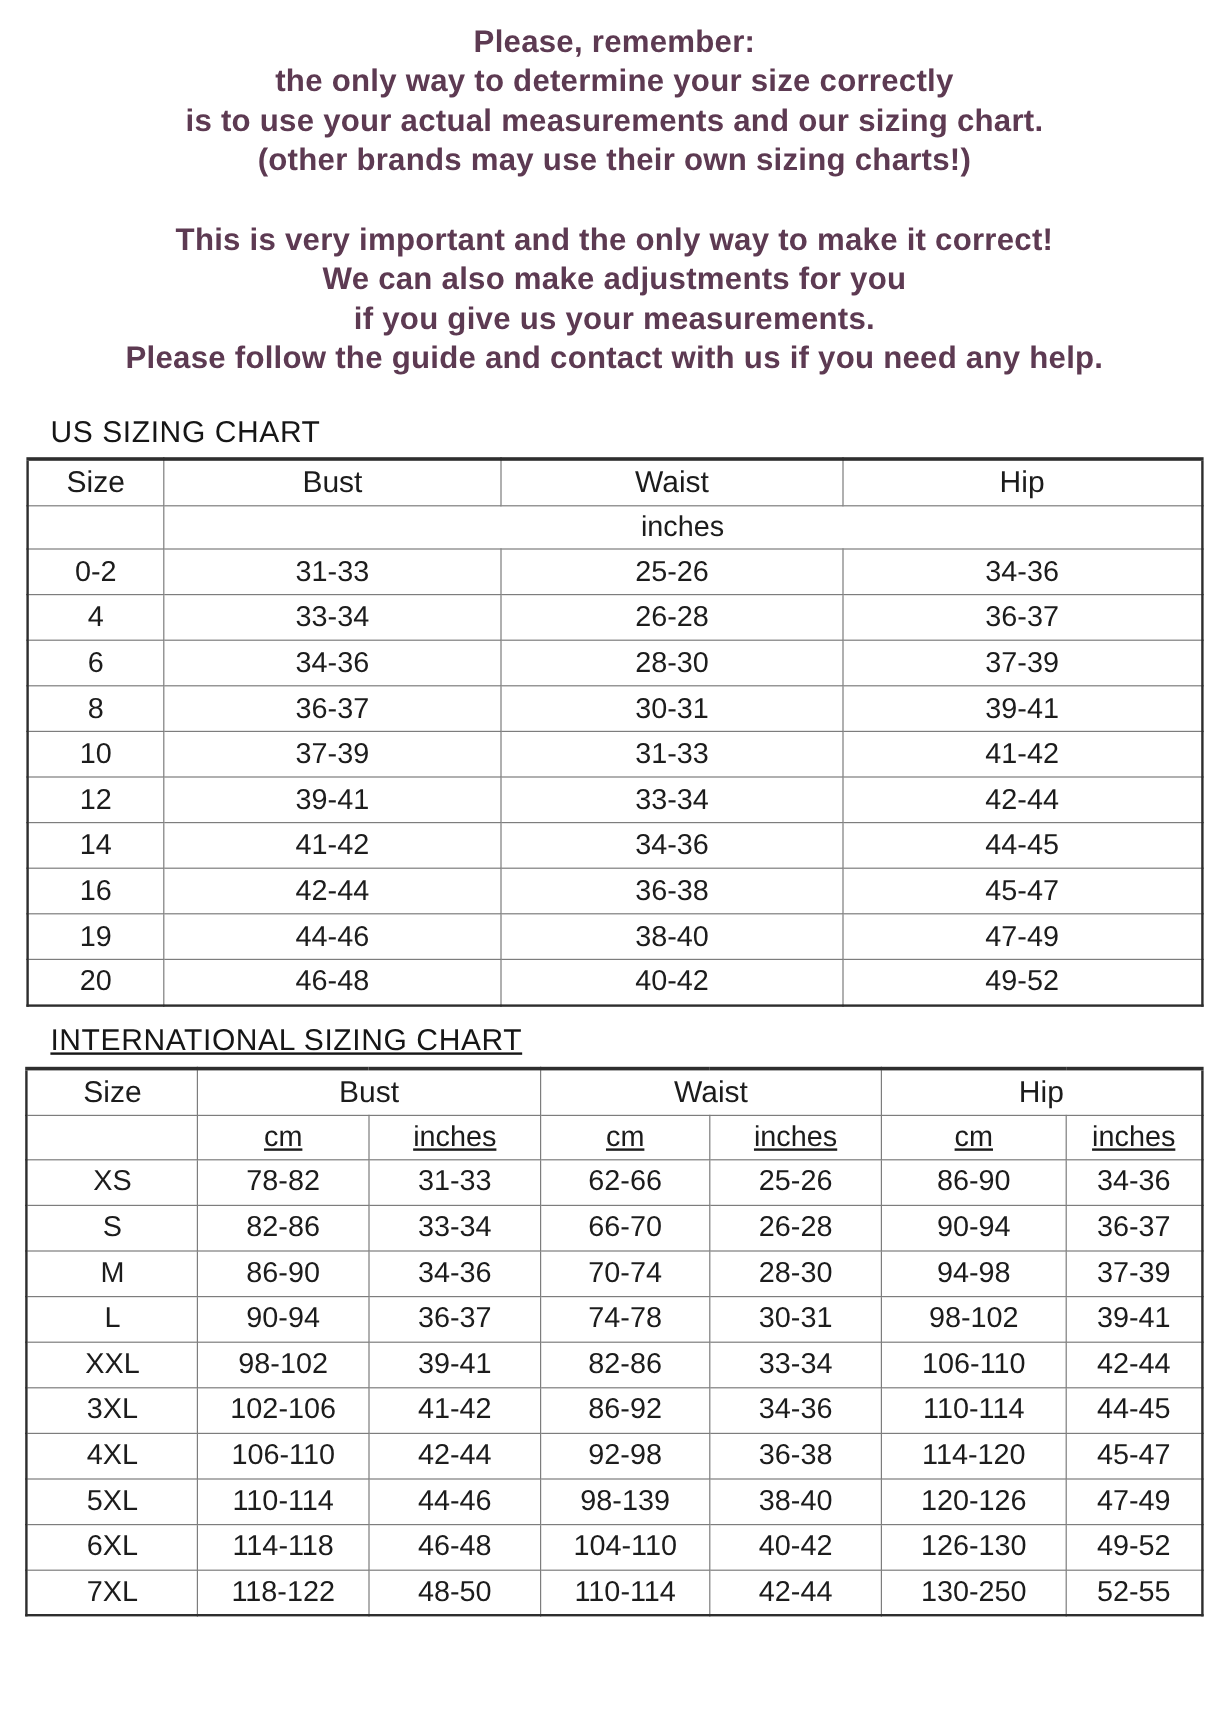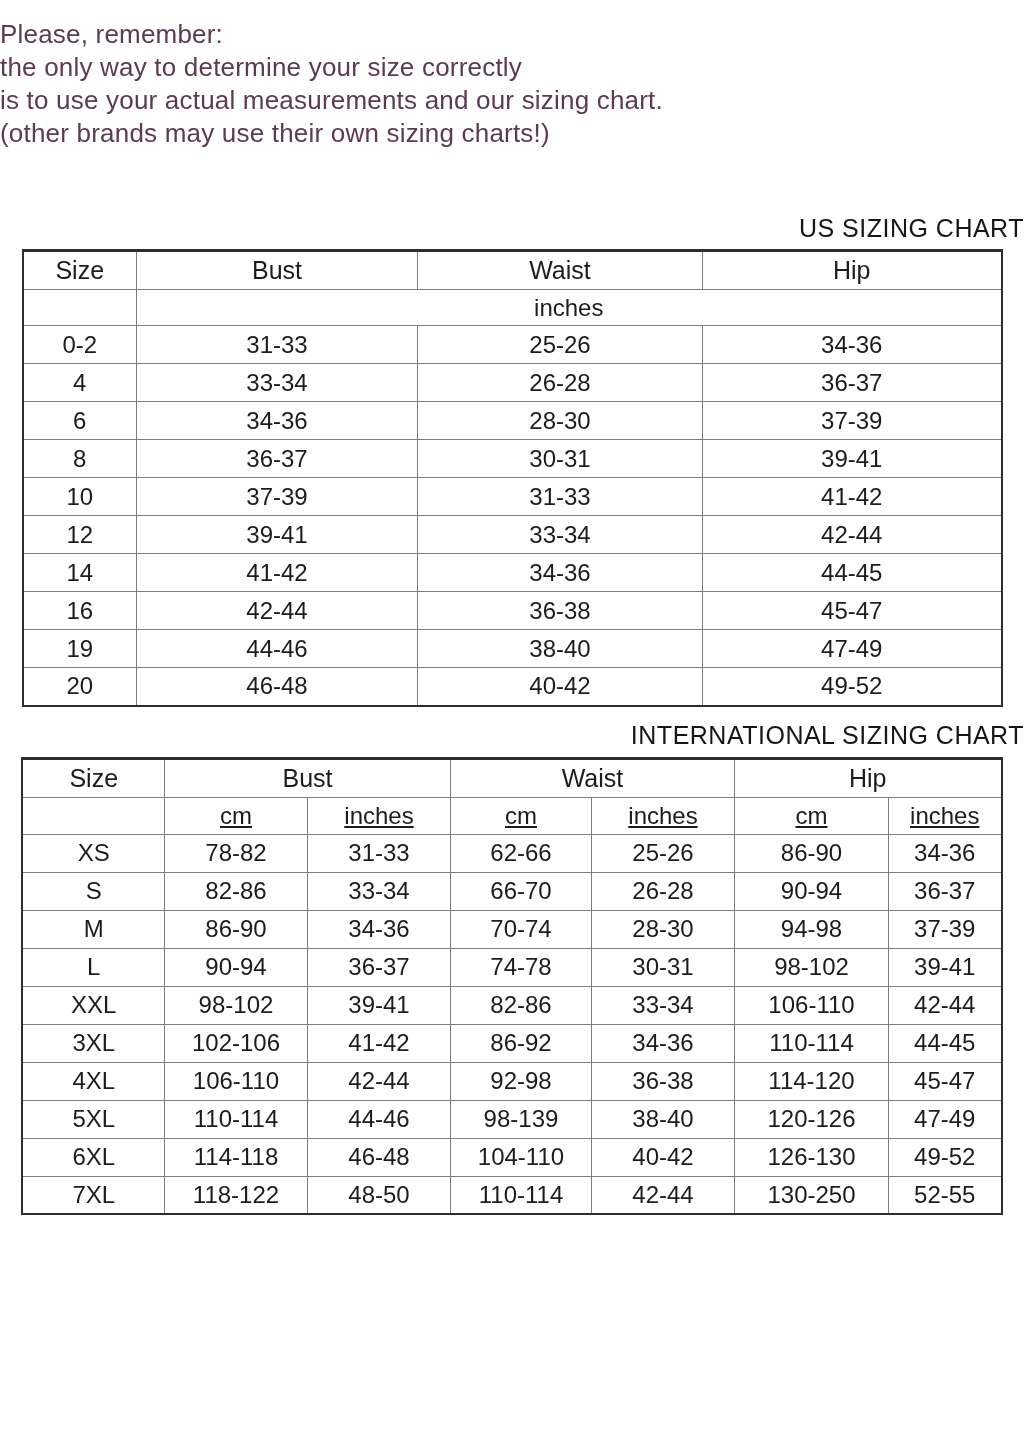--- a/index.html
+++ b/index.html
@@ -19,38 +19,38 @@
     font-family: "Liberation Sans", sans-serif;
     color: var(--table-text);
   }
   .page {
     width: 1024px;
     height: 1432px;
     padding-top: 18px;
     overflow: hidden;
   }
   .intro {
-    text-align: left;
+    text-align: center;
     color: var(--intro-color);
     font-size: 26px;
-    font-weight: 400;
+    font-weight: 700;
     line-height: 33px;
     letter-spacing: 0.2px;
   }
   .intro-gap { height: 33px; }
   .chart-title {
-    text-align: right;
+    text-align: left;
     font-size: 25px;
     font-weight: 400;
     color: #161616;
     letter-spacing: 0.5px;
     margin-left: 42px;
   }
   .title-us { margin-top: 31px; margin-bottom: 6px; }
-  .title-intl { margin-top: 14px; margin-bottom: 7px; }
+  .title-intl { margin-top: 14px; margin-bottom: 7px; text-decoration: underline; }
   table {
     border-collapse: collapse;
     table-layout: fixed;
     margin: 0 auto;
     border: 2px solid var(--border-outer);
     border-top-width: 3px;
   }
   th, td {
     border: 1px solid var(--border-inner);
     text-align: center;
@@ -75,20 +75,26 @@
 <div class="page">
 
   <div class="intro">
     <div>
         <div>Please, remember:</div>
         <div>the only way to determine your size correctly</div>
         <div>is to use your actual measurements and our sizing chart.</div>
         <div>(other brands may use their own sizing charts!)</div>
       </div>
     <div class="intro-gap"></div>
+    <div>
+        <div>This is very important and the only way to make it correct!</div>
+        <div>We can also make adjustments for you</div>
+        <div>if you give us your measurements.</div>
+        <div>Please follow the guide and contact with us if you need any help.</div>
+      </div>
   </div>
 
   <div class="chart-title title-us">US SIZING CHART</div>
 
   <table class="us-table">
     <colgroup>
       <col style="width:114px">
       <col style="width:281px">
       <col style="width:285px">
       <col style="width:299px">

